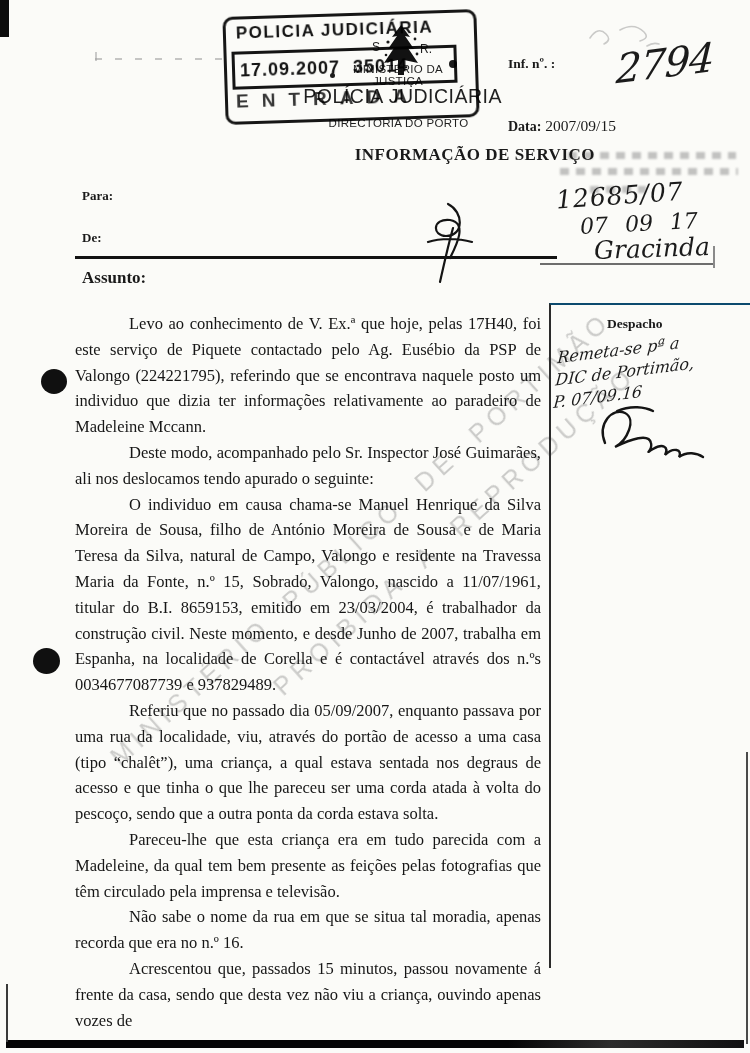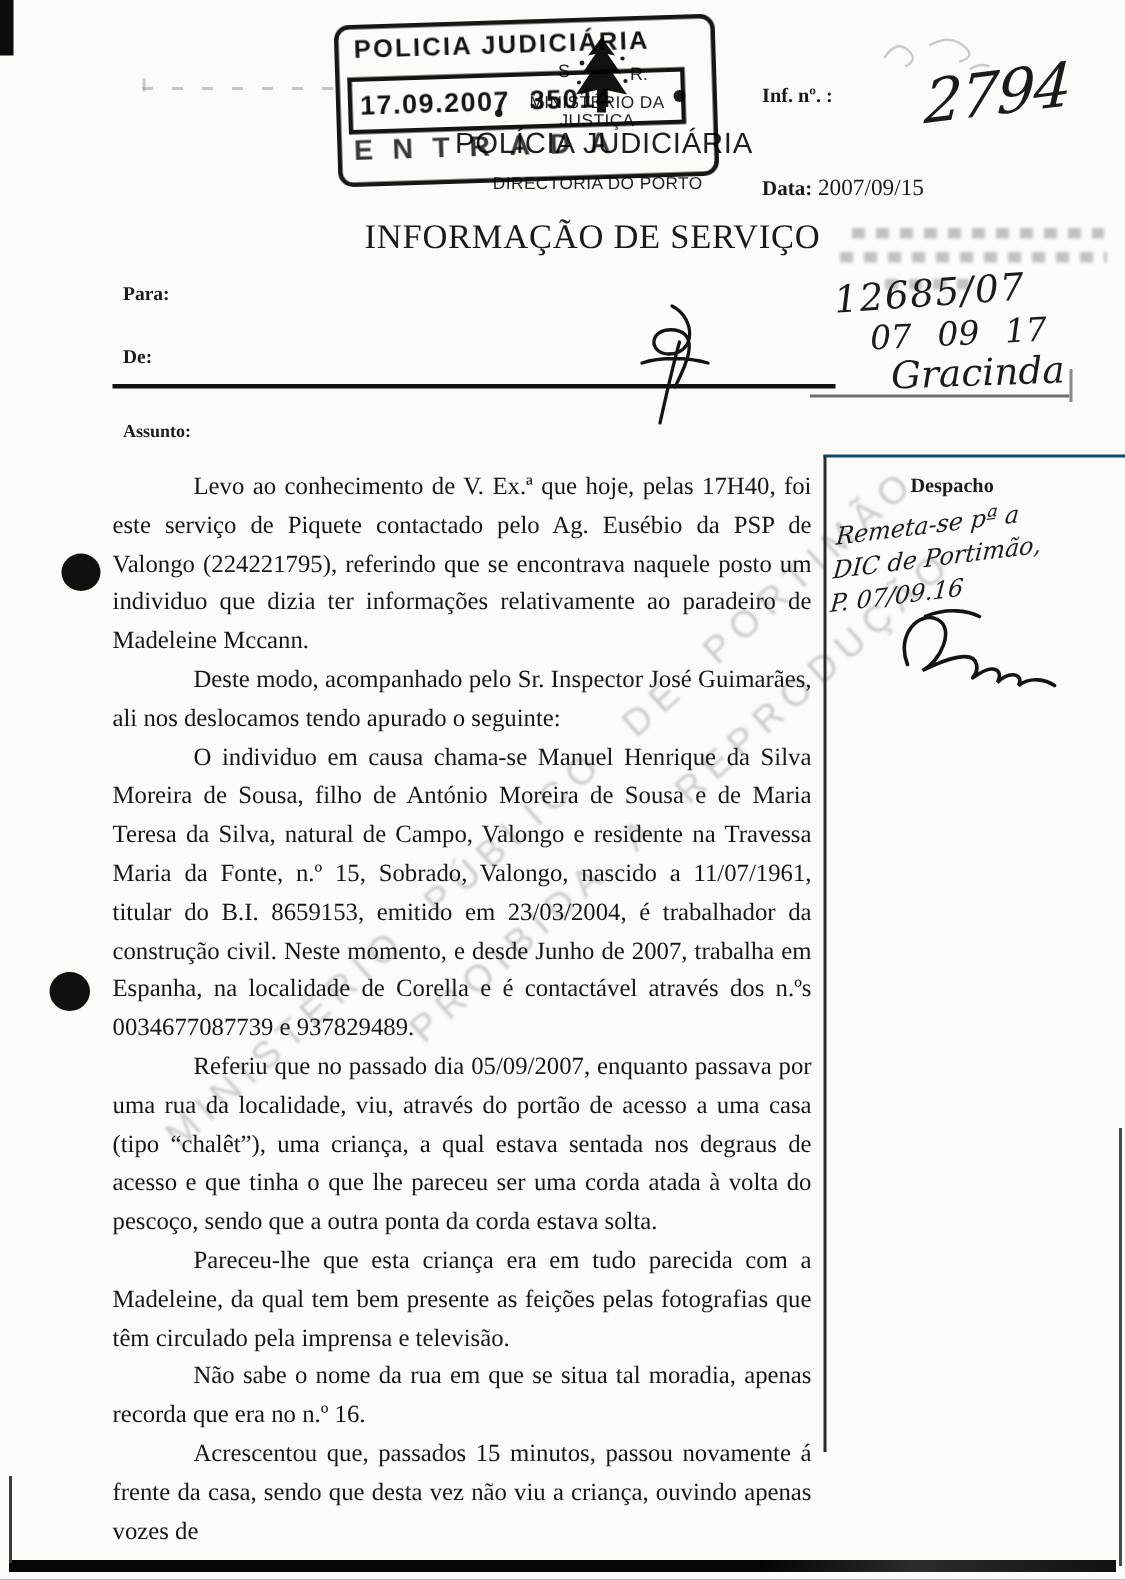--- a/index.html
+++ b/index.html
@@ -65,30 +65,30 @@
   .fr-1 { left:568px; top:152px; width:168px; }
   .fr-2 { left:560px; top:168px; width:178px; }
   .fr-3 { left:590px; top:186px; width:56px; }
   .hw-case { position:absolute; left:556px; top:181px; font-size:25px; transform:rotate(-4deg); letter-spacing:1px; white-space:nowrap; }
   .hw-date { position:absolute; left:580px; top:211px; font-size:22px; transform:rotate(-3deg); word-spacing:10px; white-space:nowrap; }
   .hw-gracinda { position:absolute; left:594px; top:234px; font-size:25px; transform:rotate(-2deg); white-space:nowrap; }
   .gracinda-line { position:absolute; left:540px; top:263px; width:173px; height:2px; background:#6d6d6d; }
   .gracinda-tick { position:absolute; left:713px; top:246px; width:2px; height:22px; background:#8a8a8a; }
 
   
-  .doc-title { position:absolute; left:195px; top:145px; width:400px; text-align:center;
-    font-size:23px; font-weight:normal; letter-spacing:.5px; z-index:2; }
+  .doc-title { position:absolute; left:195px; top:145px; width:400px; text-align:right;
+    font-size:17px; font-weight:bold; letter-spacing:.5px; z-index:2; }
   .f-label { position:absolute; font-weight:bold; font-size:13px; }
   .f-value { position:absolute; font-size:16.5px; white-space:nowrap; }
   .para-label { left:82px; top:188px; }
   .para-value { left:120px; top:184px; }
   .de-label { left:82px; top:230px; }
   .de-value { left:120px; top:226px; }
   .rule-main { position:absolute; left:75px; top:256px; width:482px; height:2.5px; background:#121212; }
-  .assunto-label { left:82px; top:280px; font-size:12px; }
+  .assunto-label { left:82px; top:268px; font-size:17px; }
   .assunto-value { left:152px; top:266px; font-weight:bold; font-size:17.5px; }
   .de-sign { position:absolute; left:420px; top:198px; z-index:4; }
 
   
   .despacho-box { position:absolute; left:549px; top:303px; width:200px; height:663px;
     border-left:2px solid #2b2b2b; border-top:2px solid #0c4a6e; z-index:2; }
   .despacho-label { position:absolute; left:56px; top:11px; font-weight:bold; font-size:13.5px; }
   .despacho-note { position:absolute; left:4px; top:34px; transform:rotate(-7deg) skewX(-12deg);
     font-size:16px; line-height:22px; white-space:nowrap; }
   .despacho-sign { position:absolute; left:36px; top:98px; }

